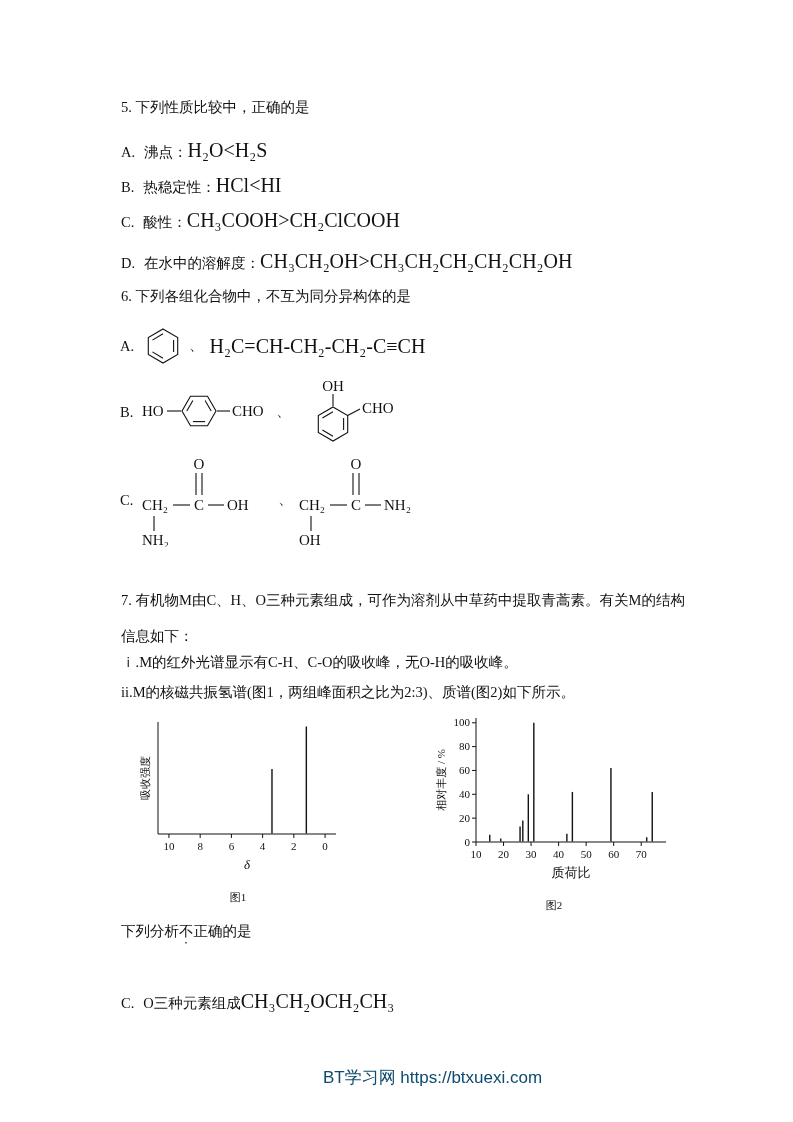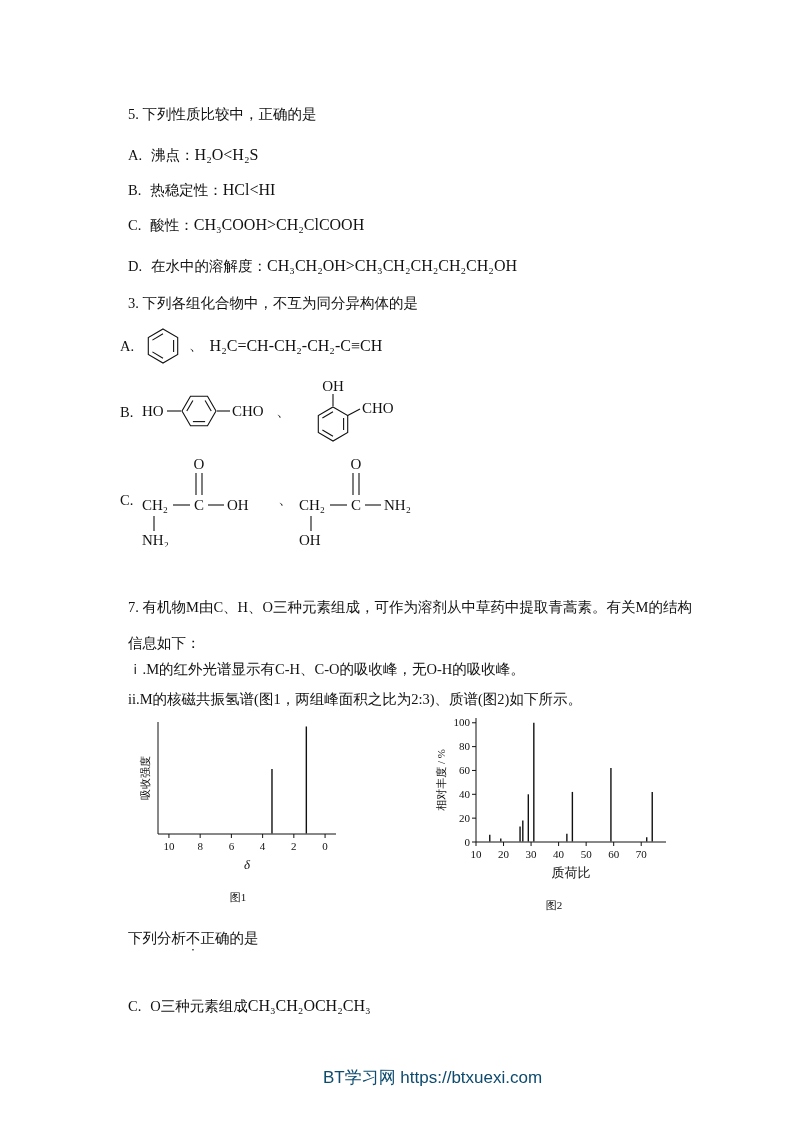--- a/index.html
+++ b/index.html
@@ -1,24 +1,24 @@
 <!DOCTYPE html>
 <html lang="zh"><head>
 <meta charset="utf-8">
 <style>
   html,body { margin:0; padding:0; background:#fff; }
   .page { position:relative; width:793px; height:1122px; background:#ffffff;
           font-family:"Liberation Serif","DejaVu Serif",serif; color:#111; overflow:hidden; }
   .content { position:absolute; left:120px; top:0; width:565px; height:1122px; }
   .content > * { position:absolute; left:0; }
-  p { margin:8px; }
+  p { margin:1px; }
   .cn   { font-size:14.5px; line-height:1.35; white-space:nowrap; }
   .stem { font-size:14.5px; white-space:nowrap; }
   .lab  { font-size:14.5px; margin-right:9px; }
-  .formula { font-size:16px; font-family:"Liberation Serif","DejaVu Serif",serif; white-space:nowrap; }
+  .formula { font-size:20px; font-family:"Liberation Serif","DejaVu Serif",serif; white-space:nowrap; }
   .opt { white-space:nowrap; }
   .row { display:flex; align-items:center; }
   .sep { margin:0 6px; }
   .emph { text-emphasis:dot; text-emphasis-position:under right;
           -webkit-text-emphasis:dot; -webkit-text-emphasis-position:under; }
   svg.struct line, svg.struct path { stroke:#111; stroke-width:1.1; fill:none; }
   svg.struct text { font-size:15px; font-family:"Liberation Serif","DejaVu Serif",serif; fill:#111; }
   .figures { display:flex; justify-content:space-between; width:548px; padding-left:8px; }
   .fig { display:flex; flex-direction:column; align-items:center; }
   .caption { font-size:11px; margin-top:16px; }
@@ -39,21 +39,21 @@
     <p class="opt" style="top:173px">
       <span class="lab">B.</span><span class="cn">热稳定性：</span><span class="formula">HCl&lt;HI</span>
     </p>
     <p class="opt" style="top:208px">
       <span class="lab">C.</span><span class="cn">酸性：</span><span class="formula">CH₃COOH&gt;CH₂ClCOOH</span>
     </p>
     <p class="opt" style="top:249px">
       <span class="lab">D.</span><span class="cn">在水中的溶解度：</span><span class="formula">CH₃CH₂OH&gt;CH₃CH₂CH₂CH₂CH₂OH</span>
     </p>
 
-    <p class="stem" style="top:286px">3. 下列各组化合物中，不互为同分异构体的是</p>
+    <p class="stem" style="top:286px">6. 下列各组化合物中，不互为同分异构体的是</p>
 
     <div class="row" style="top:325px">
       <span class="lab">A.</span>
       <svg class="struct" width="40" height="42">
         <path d="M20,4 L34.7,12.5 L34.7,29.5 L20,38 L5.3,29.5 L5.3,12.5 Z"></path>
         <line x1="20" y1="8.8" x2="9.4" y2="15.1"></line>
         <line x1="30.6" y1="15.1" x2="30.6" y2="26.9"></line>
         <line x1="20" y1="33.2" x2="9.4" y2="26.9"></line>
       </svg>
       <span class="cn sep">、</span>

